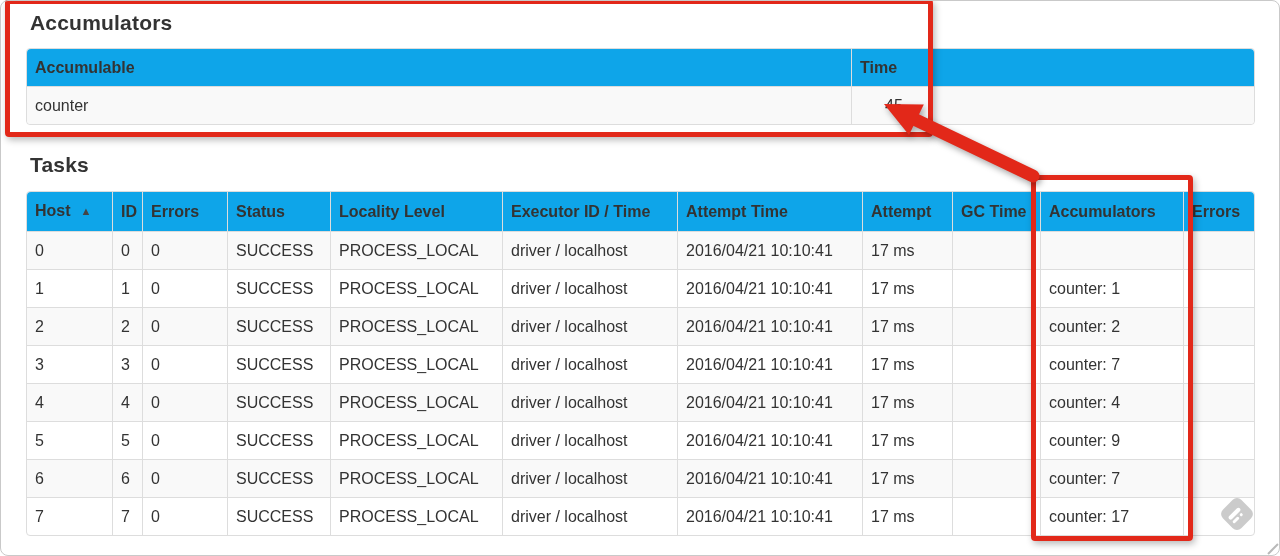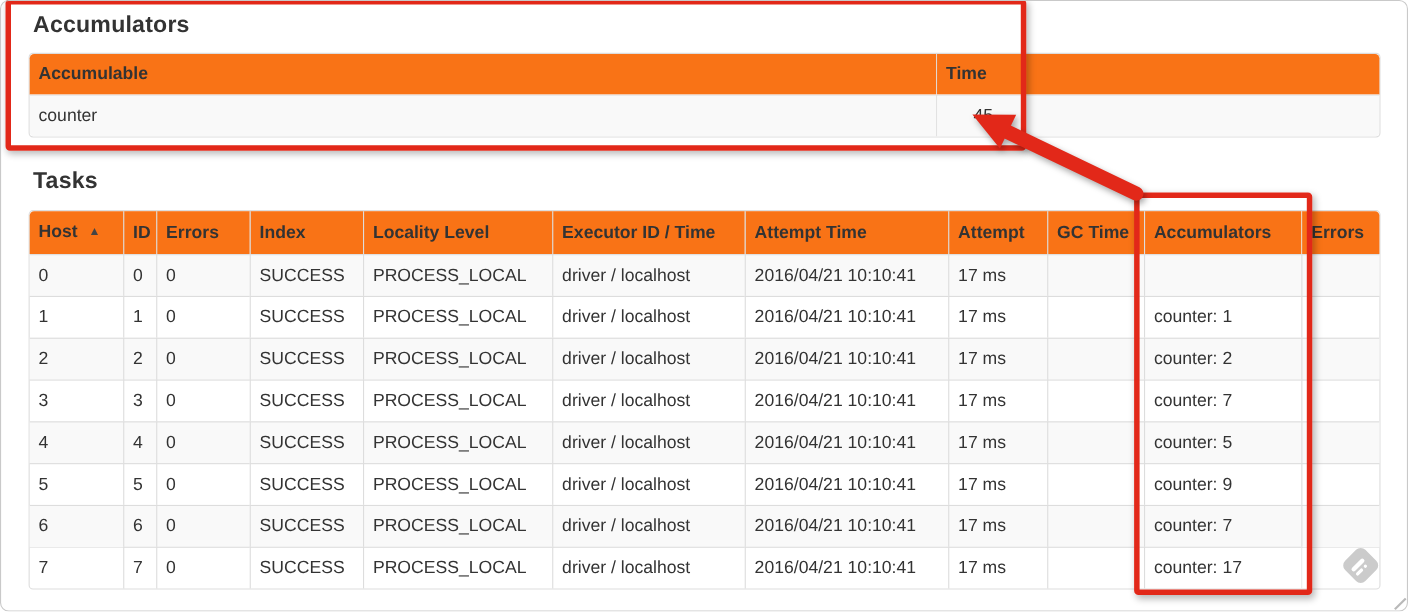--- a/index.html
+++ b/index.html
@@ -25,21 +25,21 @@
     font-size: 16px; color: #333; background: #fff;
   }
   #accumulable-table { top: 48px; }
   #tasks-table { top: 191px; }
 
   .ui-table th, .ui-table td {
     padding: 8px; line-height: 21px; text-align: left; vertical-align: middle;
     border-top: 1px solid #ddd; border-left: 1px solid #ddd;
     overflow: hidden; white-space: nowrap;
   }
-  .ui-table th { font-weight: bold; background: #f97316; }
+  .ui-table th { font-weight: bold; background: #0ea5e9; }
   .ui-table th:first-child, .ui-table td:first-child { border-left: none; }
   .ui-table thead th { border-top: none; }
   .ui-table tbody tr:nth-child(odd) { background: #f9f9f9; }
   .ui-table thead th:first-child { border-top-left-radius: 4px; }
   .ui-table thead th:last-child { border-top-right-radius: 4px; }
   .ui-table tbody tr:last-child td:first-child { border-bottom-left-radius: 4px; }
   .ui-table tbody tr:last-child td:last-child { border-bottom-right-radius: 4px; padding-left: 33px; }
 
   .sort-icon { font-size: 11px; color: #444; margin-left: 10px; position: relative; top: -1px; }
 
@@ -117,21 +117,21 @@
       <col style="width:90px">
       <col style="width:88px">
     <col style="width:143px">
       <col style="width:71px">
   </colgroup>
   <thead>
     <tr>
       <th><span>Host</span><span class="sort-icon">▲</span></th>
       <th>ID</th>
       <th>Errors</th>
-      <th>Index</th>
+      <th>Status</th>
       <th>Locality Level</th>
       <th>Executor ID / Time</th>
       <th>Attempt Time</th>
       <th>Attempt</th>
       <th>GC Time</th>
       <th>Accumulators</th>
       <th>Errors</th>
     </tr>
   </thead>
   <tbody>
@@ -190,21 +190,21 @@
       <tr>
         <td>4</td>
         <td>4</td>
         <td>0</td>
         <td>SUCCESS</td>
         <td>PROCESS_LOCAL</td>
         <td>driver / localhost</td>
         <td>2016/04/21 10:10:41</td>
         <td>17 ms</td>
         <td></td>
-        <td>counter: 5</td>
+        <td>counter: 4</td>
         <td></td>
       </tr>
       <tr>
         <td>5</td>
         <td>5</td>
         <td>0</td>
         <td>SUCCESS</td>
         <td>PROCESS_LOCAL</td>
         <td>driver / localhost</td>
         <td>2016/04/21 10:10:41</td>

